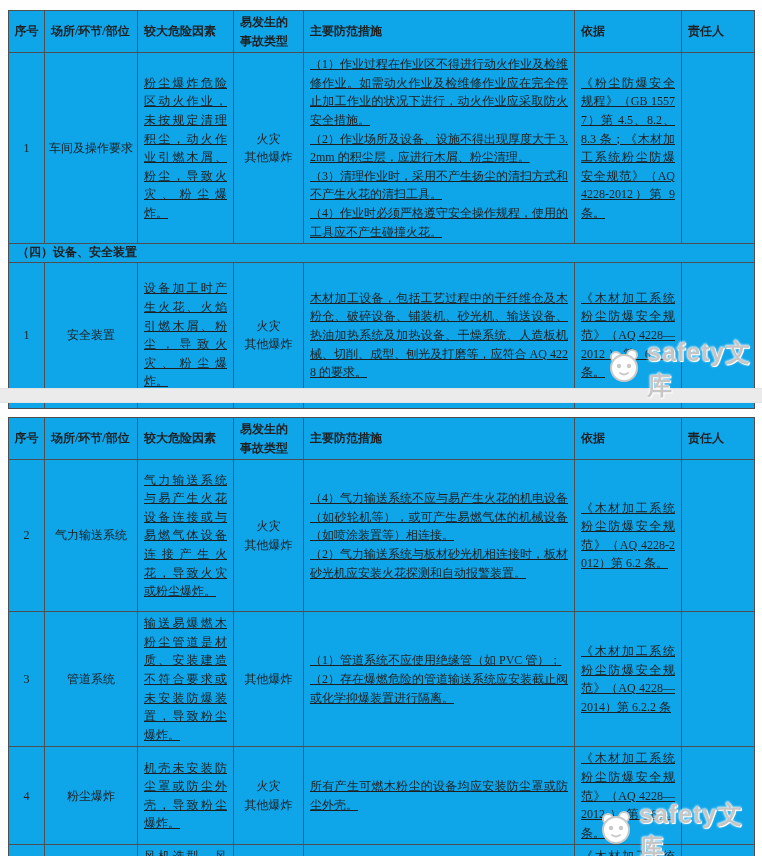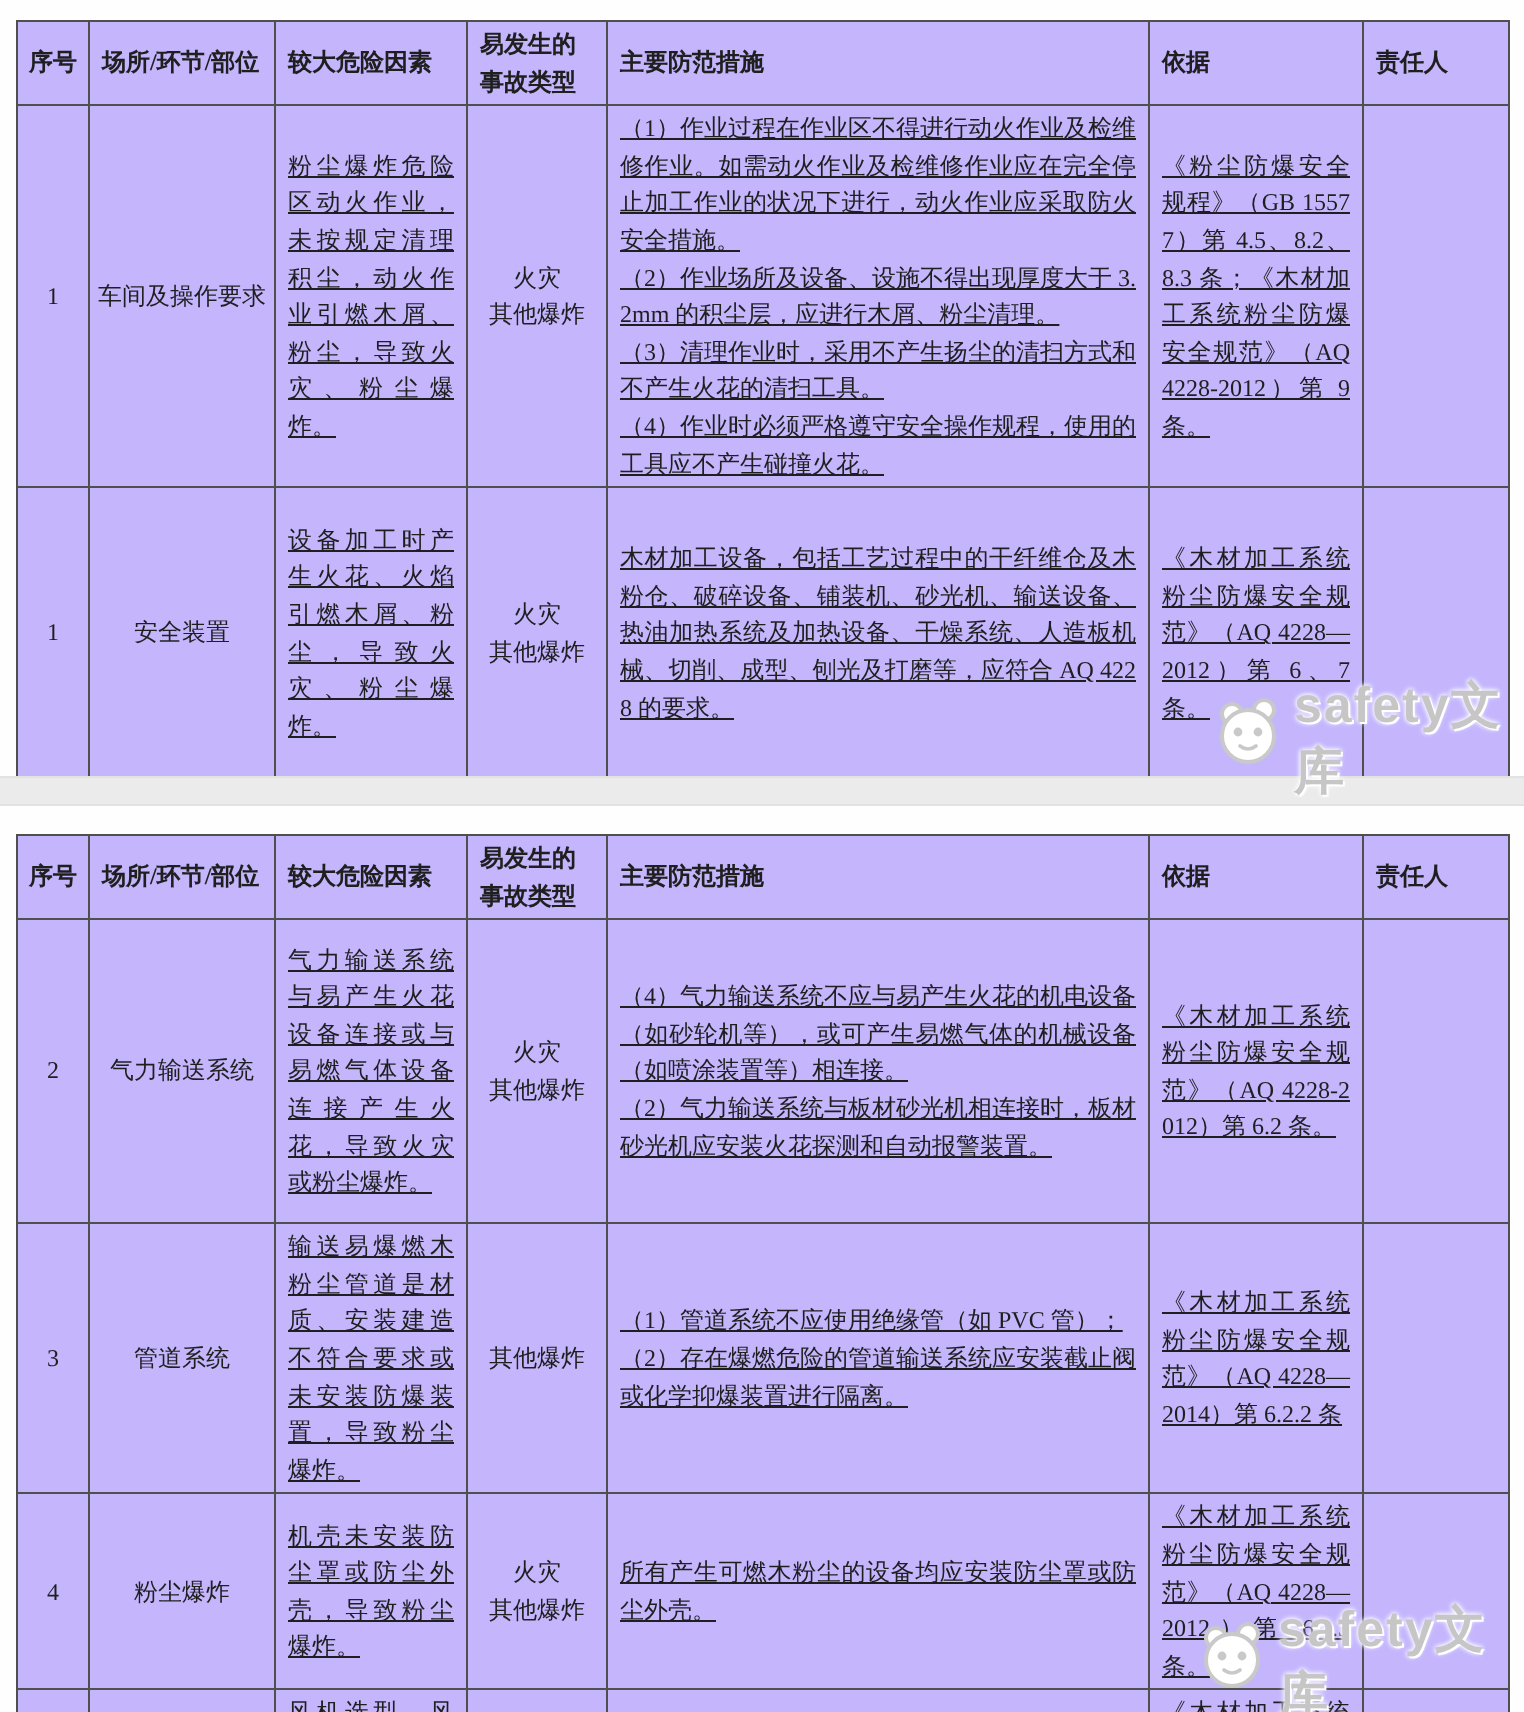--- a/index.html
+++ b/index.html
@@ -5,21 +5,21 @@
   html,body{margin:0;padding:0;}
   body{
     width:762px;height:856px;background:#ffffff;
     font-family:"Liberation Serif","DejaVu Serif",serif;
     color:#1f1f1f;position:relative;overflow:hidden;
   }
   .page{position:absolute;inset:0;background:#fefefe;}
 
   table{
     border-collapse:collapse;table-layout:fixed;
-    position:absolute;left:8px;width:746px;background:#c4b5fd;
+    position:absolute;left:8px;width:746px;background:#0ea5e9;
   }
   #table1{top:10px;}
   #table2{top:417px;}
 
   th,td{
     border:1px solid #4f4f4f;
     font-size:12px;line-height:1.55;
     padding:2px 6px;vertical-align:middle;
     white-space:pre-line;overflow:hidden;
     word-break:break-all;
@@ -81,20 +81,23 @@
       <td class="j">粉尘爆炸危险区动火作业，未按规定清理积尘，动火作业引燃木屑、粉尘，导致火灾、粉尘爆炸。</td>
       <td class="c">火灾
 其他爆炸</td>
       <td class="j">（1）作业过程在作业区不得进行动火作业及检维修作业。如需动火作业及检维修作业应在完全停止加工作业的状况下进行，动火作业应采取防火安全措施。
 （2）作业场所及设备、设施不得出现厚度大于 3.2mm 的积尘层，应进行木屑、粉尘清理。
 （3）清理作业时，采用不产生扬尘的清扫方式和不产生火花的清扫工具。
 （4）作业时必须严格遵守安全操作规程，使用的工具应不产生碰撞火花。</td>
       <td class="j">《粉尘防爆安全规程》（GB 15577）第 4.5、8.2、8.3 条；《木材加工系统粉尘防爆安全规范》（AQ 4228-2012）第 9 条。</td>
       <td></td>
     </tr>
+    <tr style="height:18px">
+      <td class="section" colspan="7">（四）设备、安全装置</td>
+    </tr>
     <tr style="height:146px">
       <td class="c">1</td>
       <td class="c">安全装置</td>
       <td class="j">设备加工时产生火花、火焰引燃木屑、粉尘，导致火灾、粉尘爆炸。</td>
       <td class="c">火灾
 其他爆炸</td>
       <td class="j">木材加工设备，包括工艺过程中的干纤维仓及木粉仓、破碎设备、铺装机、砂光机、输送设备、热油加热系统及加热设备、干燥系统、人造板机械、切削、成型、刨光及打磨等，应符合 AQ 4228 的要求。</td>
       <td class="j">《木材加工系统粉尘防爆安全规范》（AQ 4228—2012）第 6、7 条。</td>
       <td></td>
     </tr>

